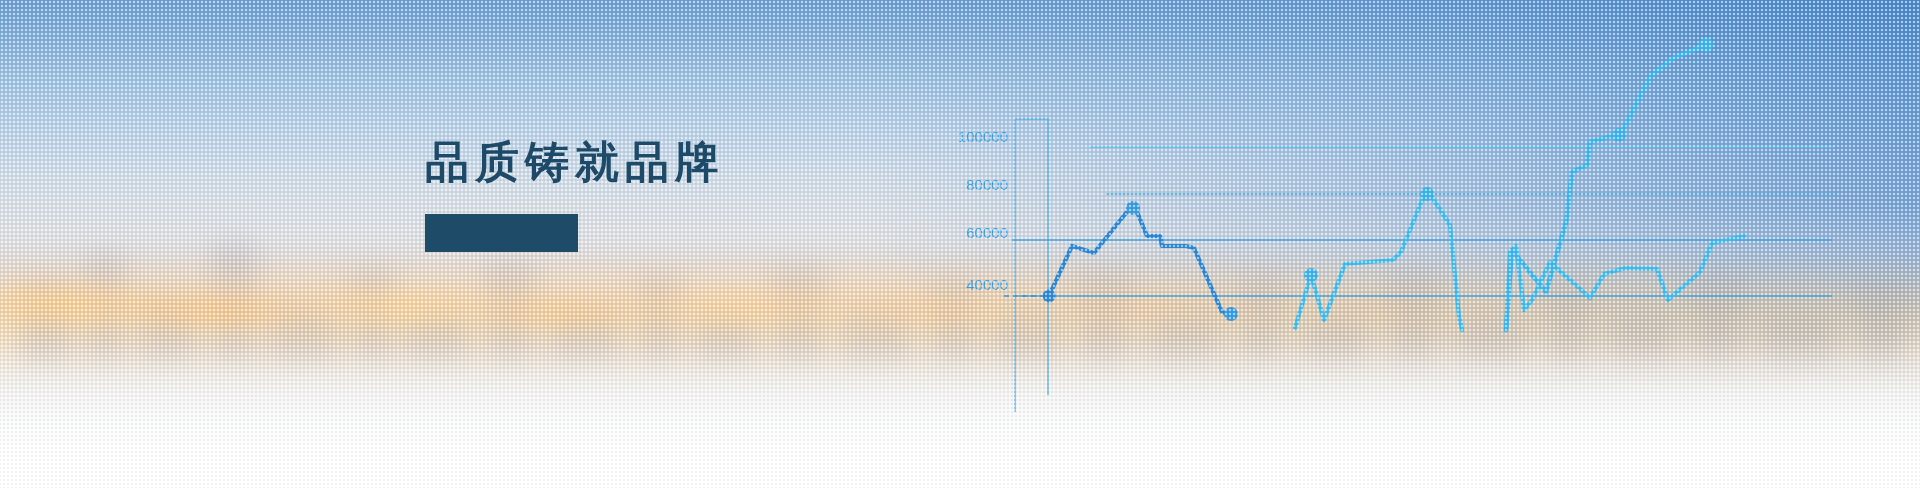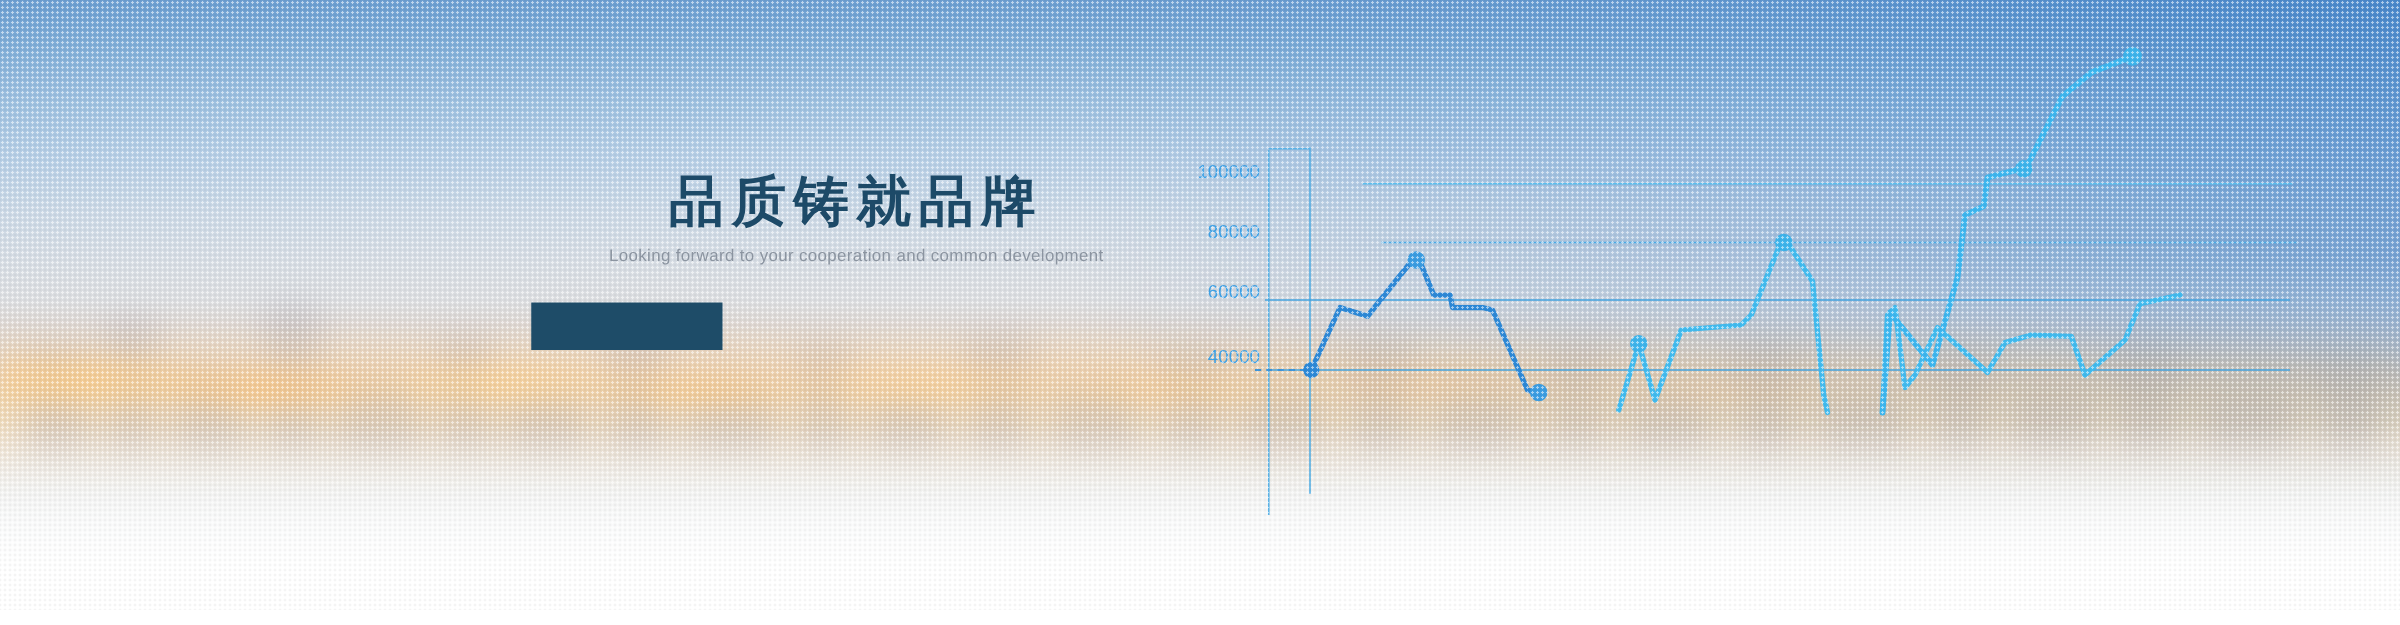--- a/index.html
+++ b/index.html
@@ -8,21 +8,20 @@
     overflow:hidden;
     background:#ffffff;
     font-family:"Liberation Sans", "DejaVu Sans", sans-serif;
   }
 
   #banner {
     position:relative;
     width:1920px; height:488px;
     overflow:hidden;
     background:#dfe6ee;
-    text-align:center;
   }
 
   
   .bg-sky {
     position:absolute; inset:0;
     background:
       linear-gradient(to bottom,
         #6d9fd2 0%,
         #7fadd8 7%,
         #9cc0e0 16%,
@@ -226,18 +225,17 @@
       <circle cx="1706" cy="45" r="7.5" fill="#3fb5ec"></circle>
     </g>
   </svg>
 
   <div class="bg-dots"></div>
 
   <div class="text-block">
     <div class="headline">品质铸就品牌</div>
 
 
-    <div class="subhead-en">Looking forward to your cooperation and common development</div>
 
     <button class="cta-button"></button>
   </div>
 
 </div>
 
 </body></html>

